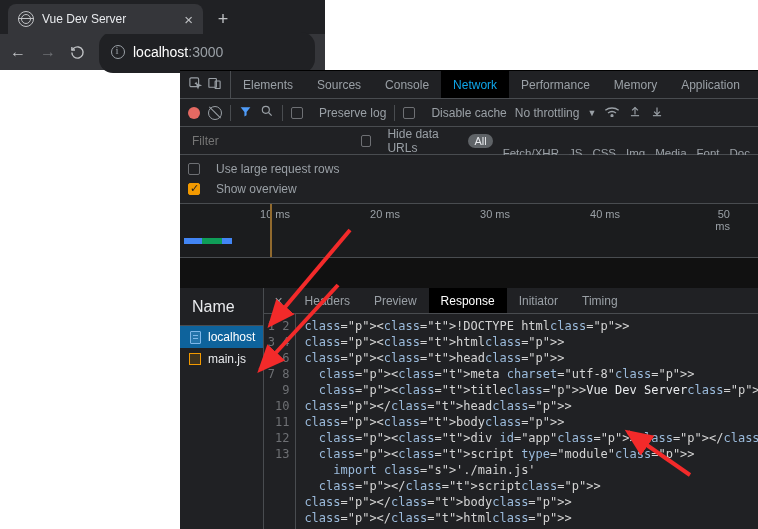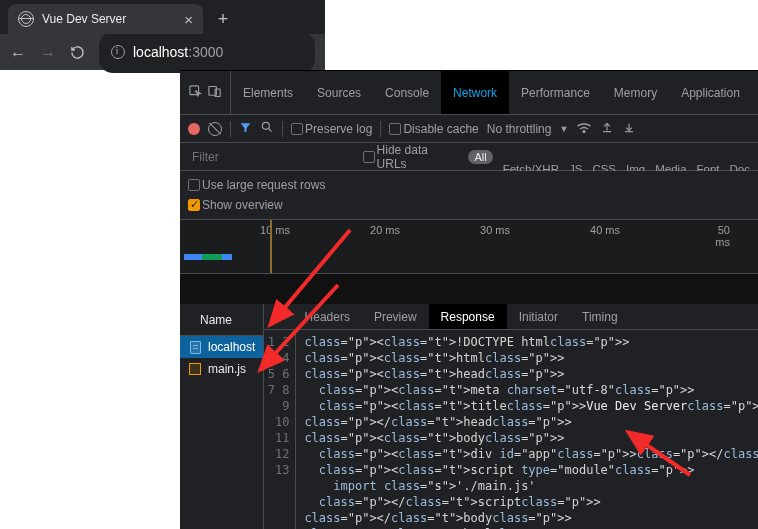--- a/index.html
+++ b/index.html
@@ -91,21 +91,21 @@
   .omnibox .port{color:#9aa0a6;}
 
   
   .devtools{
     position:absolute;left:180px;top:70px;right:0;bottom:0;
     background:var(--bg);
     display:flex;flex-direction:column;
     border-top:1px solid #000;
   }
   .dt-tabs{
-    display:flex;align-items:center;height:44px;
+    display:flex;align-items:center;height:28px;
     background:var(--bg);border-bottom:1px solid var(--border);
     font-size:12px;
   }
   .dt-tabs .pre{
     display:flex;align-items:center;gap:4px;padding:0 8px;border-right:1px solid var(--border);height:100%;
   }
   .pre svg{stroke:#9aa0a6;}
   .dt-tab{
     padding:0 12px;height:100%;display:flex;align-items:center;color:var(--text-dim);
   }
@@ -114,21 +114,21 @@
   .dt-toolbar{
     display:flex;align-items:center;gap:8px;
     height:28px;background:var(--bg);border-bottom:1px solid var(--border);
     padding:0 8px;color:var(--text-dim);
   }
   .rec{width:12px;height:12px;border-radius:50%;background:#e46962;}
   .stop{width:14px;height:14px;border:1.5px solid #9aa0a6;border-radius:50%;position:relative;}
   .stop::after{content:"";position:absolute;left:-2px;right:-2px;top:5.5px;border-top:1.5px solid #9aa0a6;transform:rotate(45deg);}
   .sep{width:1px;height:16px;background:var(--border);}
   .funnel{color:#4f9cf9;}
-  .chk{display:flex;align-items:center;gap:2px;}
+  .chk{display:flex;align-items:center;gap:16px;}
   .box{width:12px;height:12px;border:1px solid #6e7074;border-radius:2px;}
   .triangle{font-size:9px;color:#9aa0a6;}
   .wifi{color:#9aa0a6;}
   
   .dt-filter{
     display:flex;align-items:center;gap:10px;
     height:28px;background:var(--bg);border-bottom:1px solid var(--border);
     padding:0 8px;color:var(--text-dim);
   }
   .filter-input{
@@ -160,22 +160,22 @@
   .gap{height:30px;background:#111;}
 
   .split{
     flex:1;display:flex;min-height:0;
   }
   .reqlist{
     width:230px;background:var(--bg);border-right:1px solid var(--border);
     display:flex;flex-direction:column;
   }
   .reqlist .hdr{
-    height:32px;display:flex;align-items:center;padding:0 20px;
-    border-bottom:1px solid var(--border);font-size:12px;
+    height:38px;display:flex;align-items:center;padding:0 12px;
+    border-bottom:1px solid var(--border);font-size:16px;
   }
   .req{
     height:22px;display:flex;align-items:center;gap:6px;padding:0 8px;font-size:12px;
   }
   .req.sel{background:#0e639c;color:#fff;}
   .req .ico{width:14px;height:14px;display:flex;align-items:center;justify-content:center;}
   .doc-ico{width:11px;height:13px;border:1px solid #7fb7e8;border-radius:1px;position:relative;background:rgba(127,183,232,.2);}
   .doc-ico::before,.doc-ico::after{content:"";position:absolute;left:2px;right:2px;border-top:1px solid #7fb7e8;}
   .doc-ico::before{top:3px;} .doc-ico::after{top:6px;}
   .js-ico{width:12px;height:12px;border:1px solid var(--orange);background:rgba(242,153,0,.15);}

